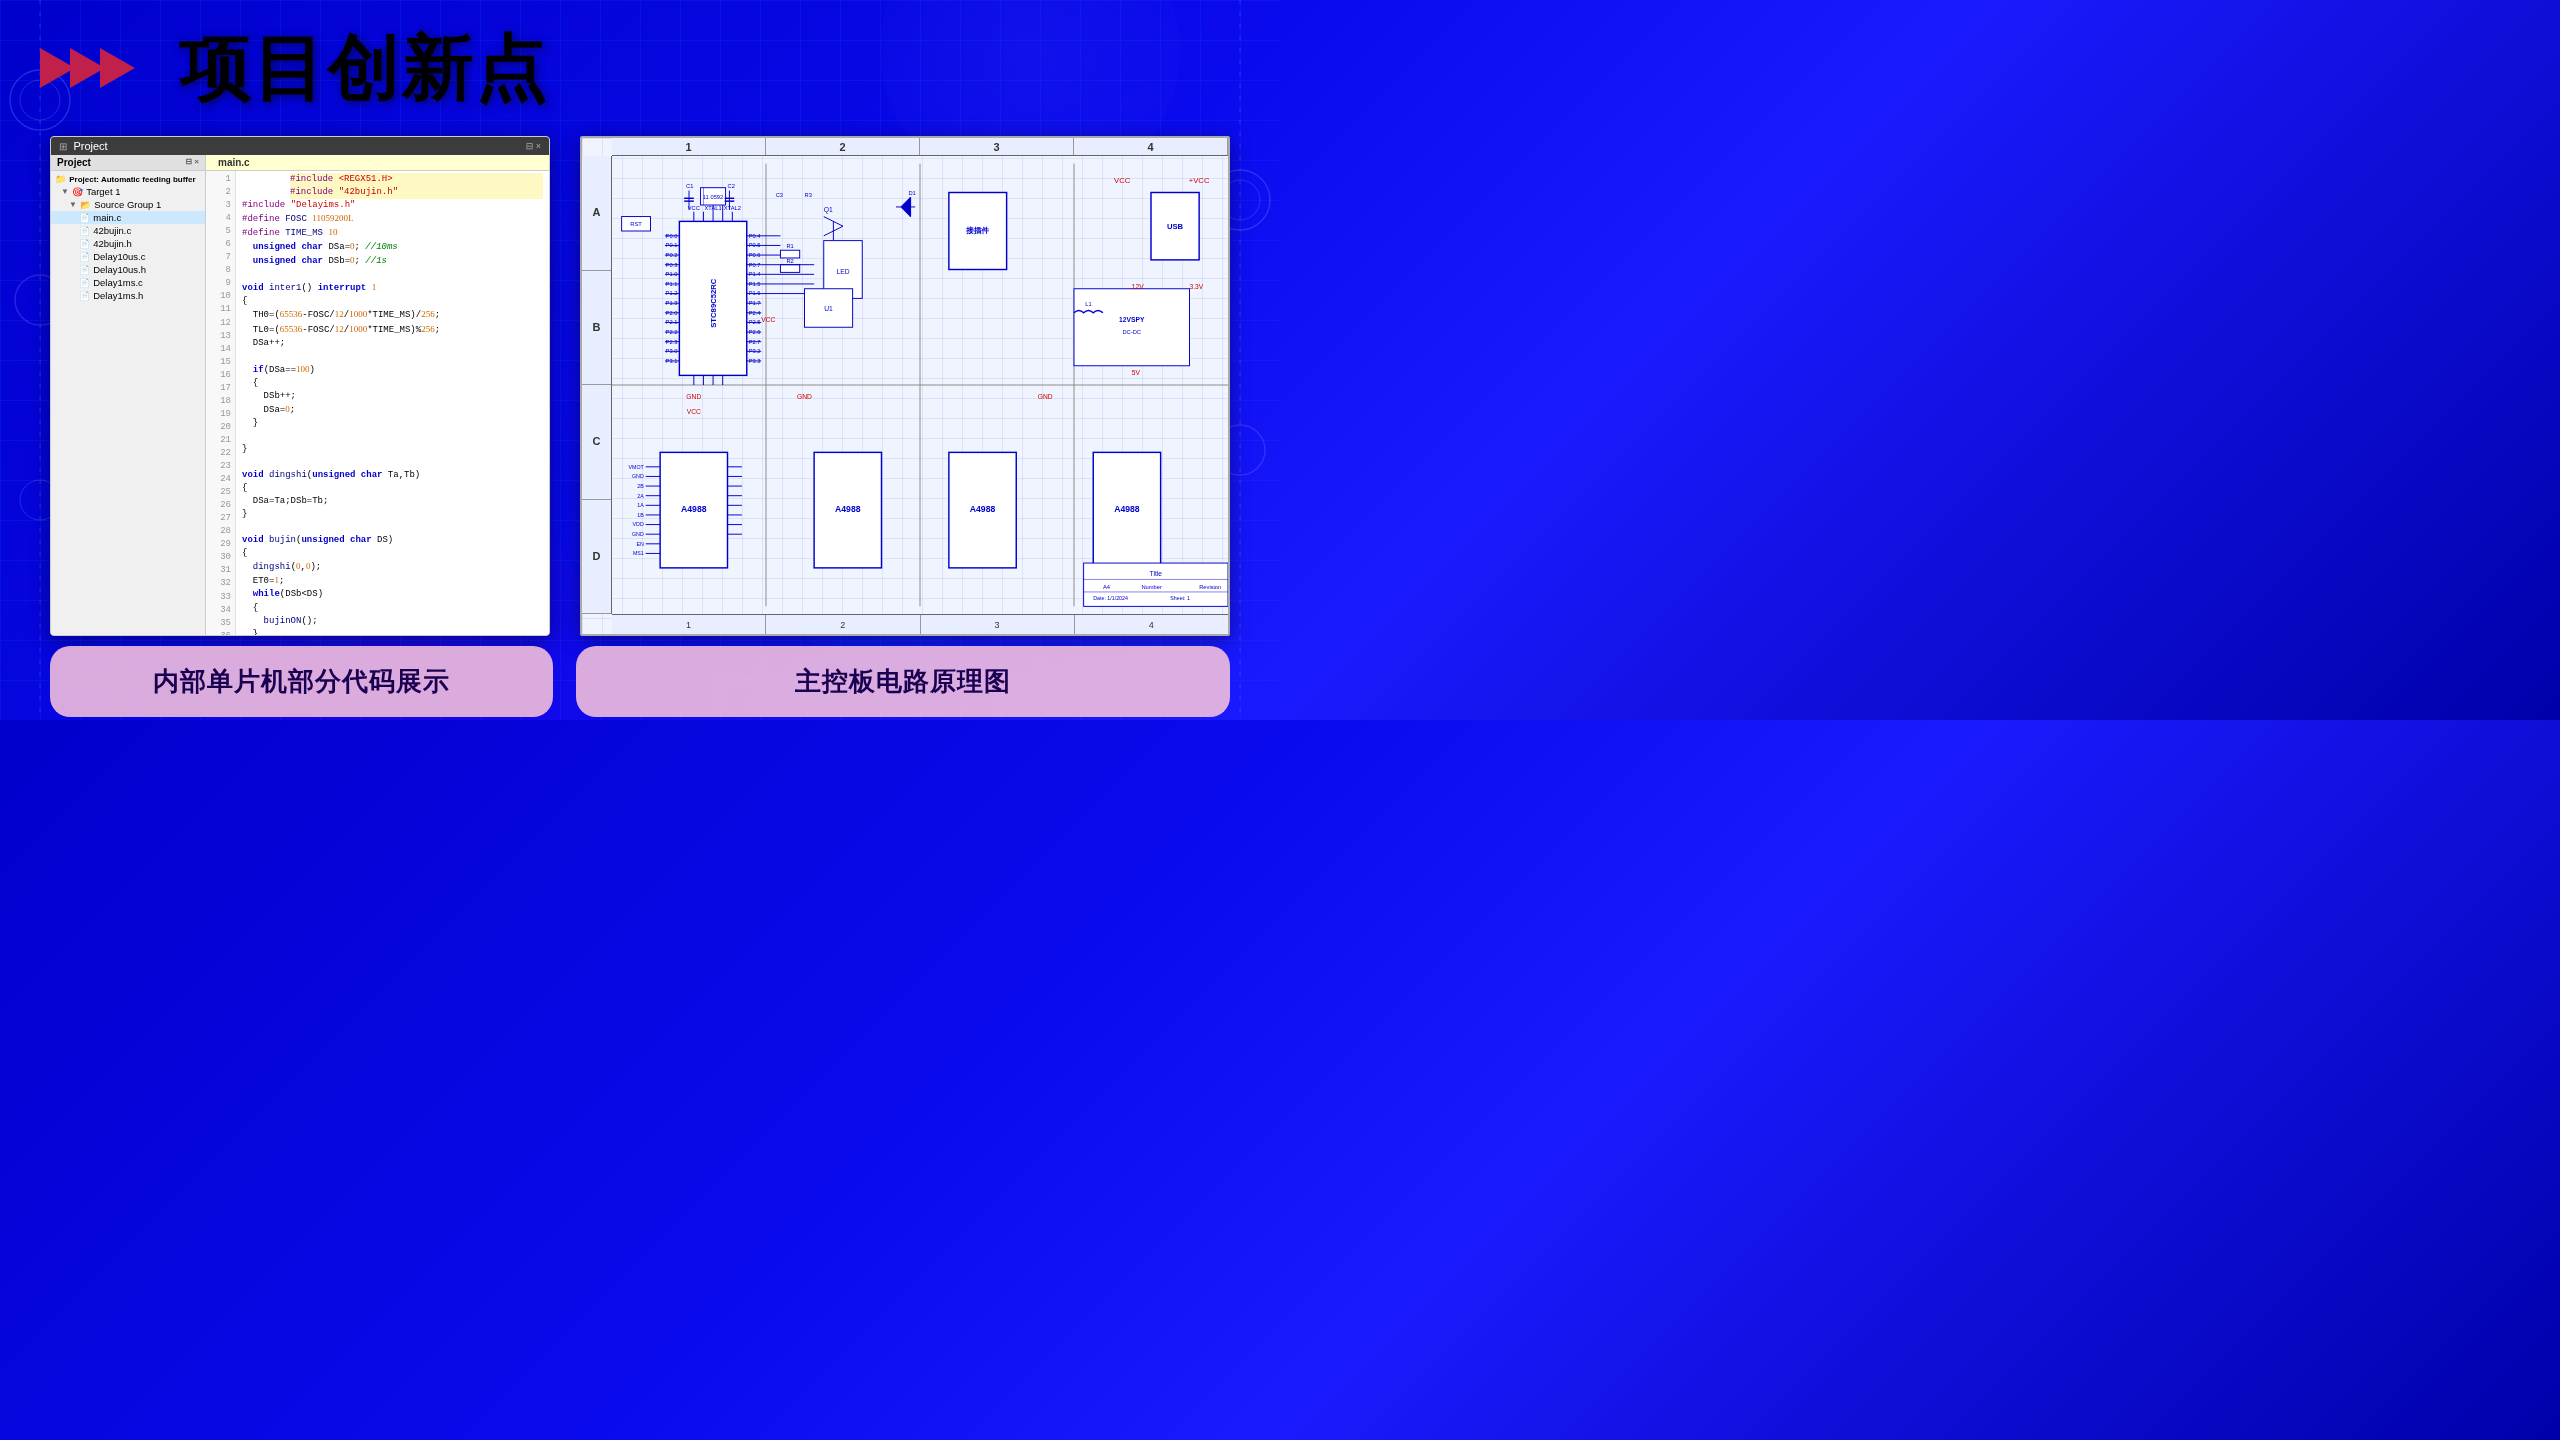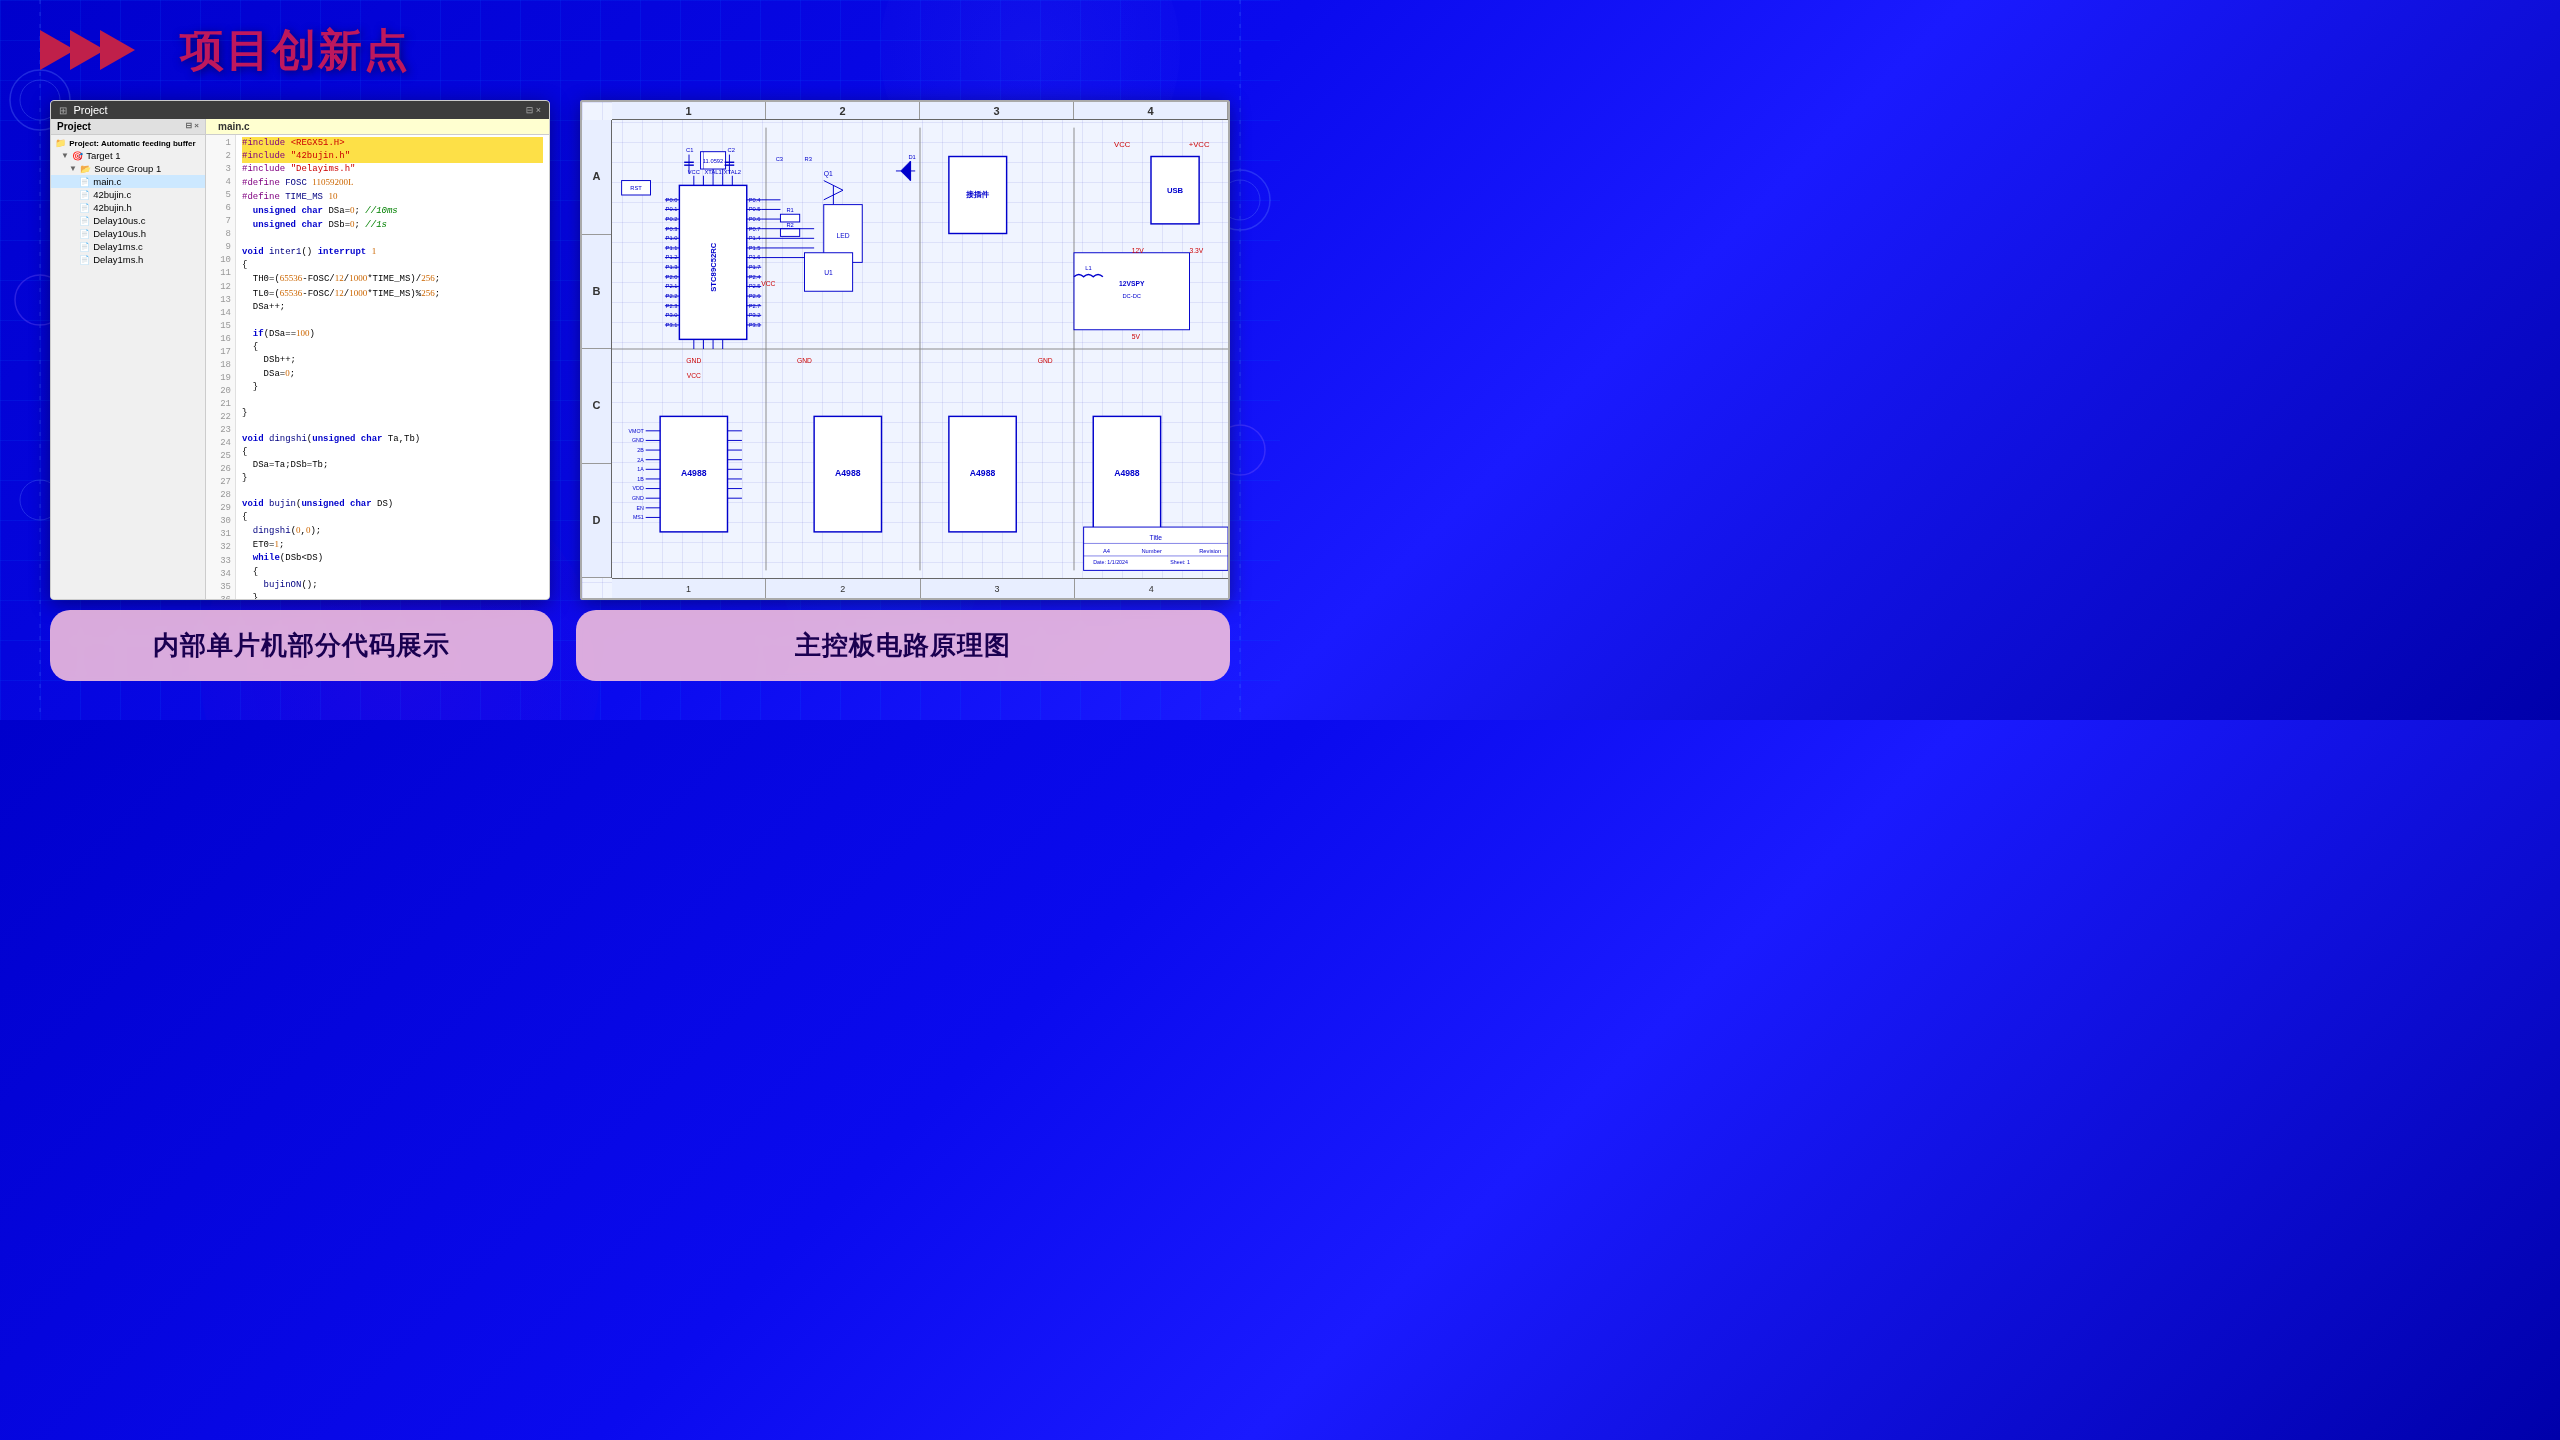--- a/index.html
+++ b/index.html
@@ -57,23 +57,23 @@
       position: relative;
       z-index: 10;
     }
 
     .chevrons {
       display: flex;
       margin-right: 20px;
     }
 
     .title-text {
-      font-size: 44px;
+      font-size: 72px;
       font-weight: 900;
-      color: #be185d;
+      color: #000000;
       letter-spacing: 2px;
       text-shadow: 2px 2px 8px rgba(0,0,0,0.5);
     }
 
     
     .main-content {
       display: flex;
       gap: 30px;
       padding: 10px 50px;
       position: relative;
@@ -212,21 +212,22 @@
       flex: 1;
     }
 
     .code-line {
       white-space: nowrap;
       font-size: 9px;
       line-height: 1.45;
     }
 
     .code-line.highlight-green {
-      background: #fde047;
+      background: #fef9c3;
+      margin-left: 48px;
     }
 
     .kw { color: #0000cc; font-weight: bold; }
     .fn { color: #000080; }
     .str { color: #cc0000; }
     .cmt { color: #008000; font-style: italic; }
     .num { color: #cc6600; font-family: Liberation Serif, serif; }
     .pp { color: #800080; }
 
     

